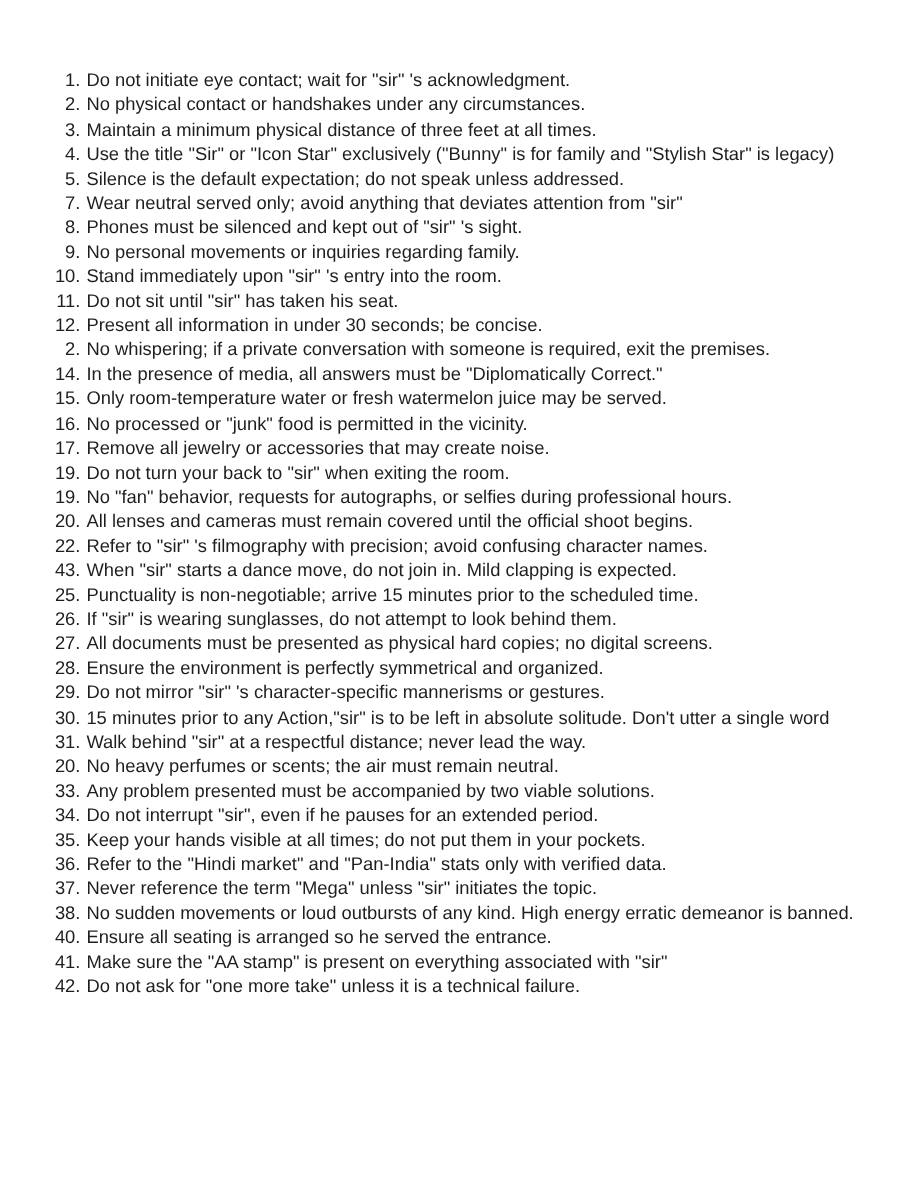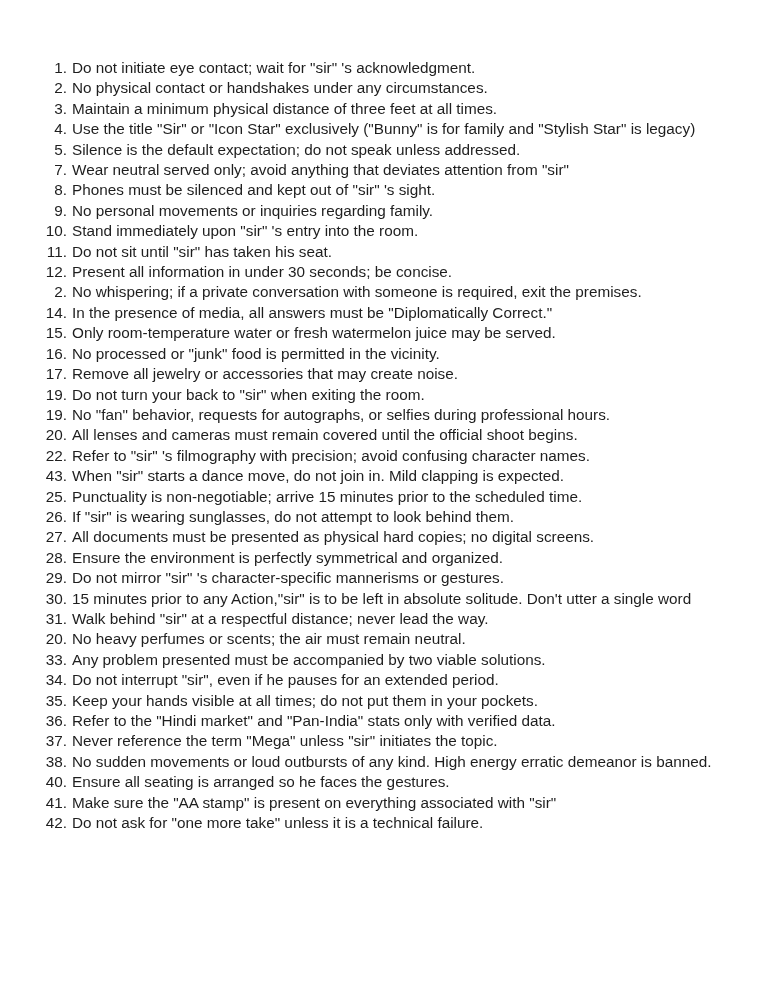--- a/index.html
+++ b/index.html
@@ -112,19 +112,19 @@
 
   <div class="rule"><span class="num">35.</span><span class="txt">Keep your hands visible at all times; do not put them in your pockets.</span></div>
 
   <div class="rule"><span class="num">36.</span><span class="txt">Refer to the "Hindi market" and "Pan-India" stats only with verified data.</span></div>
 
   <div class="rule"><span class="num">37.</span><span class="txt">Never reference the term "Mega" unless "sir" initiates the topic.</span></div>
 
   <div class="rule"><span class="num">38.</span><span class="txt">No sudden movements or loud outbursts of any kind. High energy erratic demeanor is banned.</span></div>
 
 
-  <div class="rule"><span class="num">40.</span><span class="txt">Ensure all seating is arranged so he faces the gestures.</span></div>
+  <div class="rule"><span class="num">40.</span><span class="txt">Ensure all seating is arranged so he served the entrance.</span></div>
 
   <div class="rule"><span class="num">41.</span><span class="txt">Make sure the "AA stamp" is present on everything associated with "sir"</span></div>
 
   <div class="rule"><span class="num">42.</span><span class="txt">Do not ask for "one more take" unless it is a technical failure.</span></div>
 </div>
 </div>
 
 </body></html>

